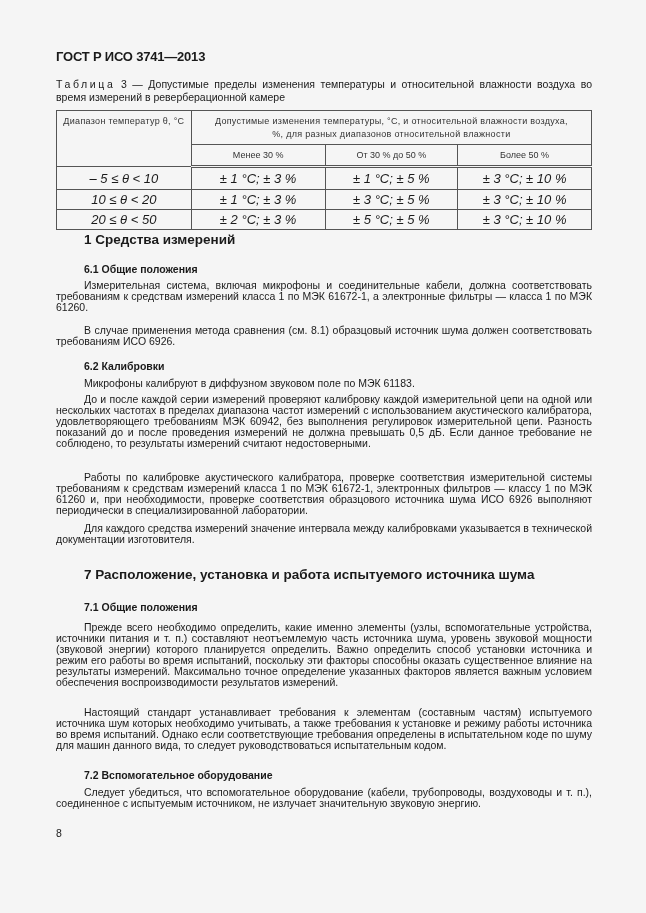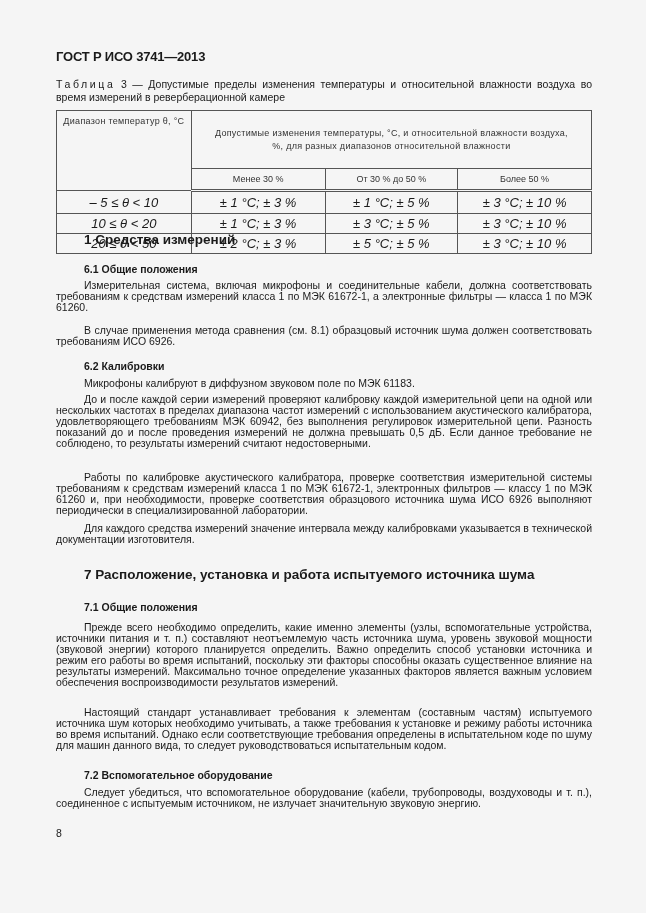--- a/index.html
+++ b/index.html
@@ -37,21 +37,21 @@
   <table class="t3">
     <colgroup>
         <col style="width:135px">
         <col style="width:134px">
         <col style="width:133px">
         <col style="width:134px">
       </colgroup>
     <tbody>
         <tr class="hd1">
       <td rowspan="2" style="vertical-align:top;padding-top:4px;line-height:12px;">Диапазон температур θ, °С</td>
-      <td colspan="3" class="hd1" style="padding:12px 20px;">Допустимые изменения температуры, °С, и относительной влажности воздуха, %, для разных диапазонов относительной влажности</td>
+      <td colspan="3" class="hd1" style="padding:0 20px;">Допустимые изменения температуры, °С, и относительной влажности воздуха, %, для разных диапазонов относительной влажности</td>
     </tr>
     <tr class="sep">
       <td class="hd2">Менее 30 %</td>
       <td class="hd2">От 30 % до 50 %</td>
       <td class="hd2">Более 50 %</td>
     </tr>
     <tr class="body">
       <td style="height:22px">– 5 ≤ θ &lt; 10</td>
       <td>± 1 °С; ± 3 %</td>
       <td>± 1 °С; ± 5 %</td>

